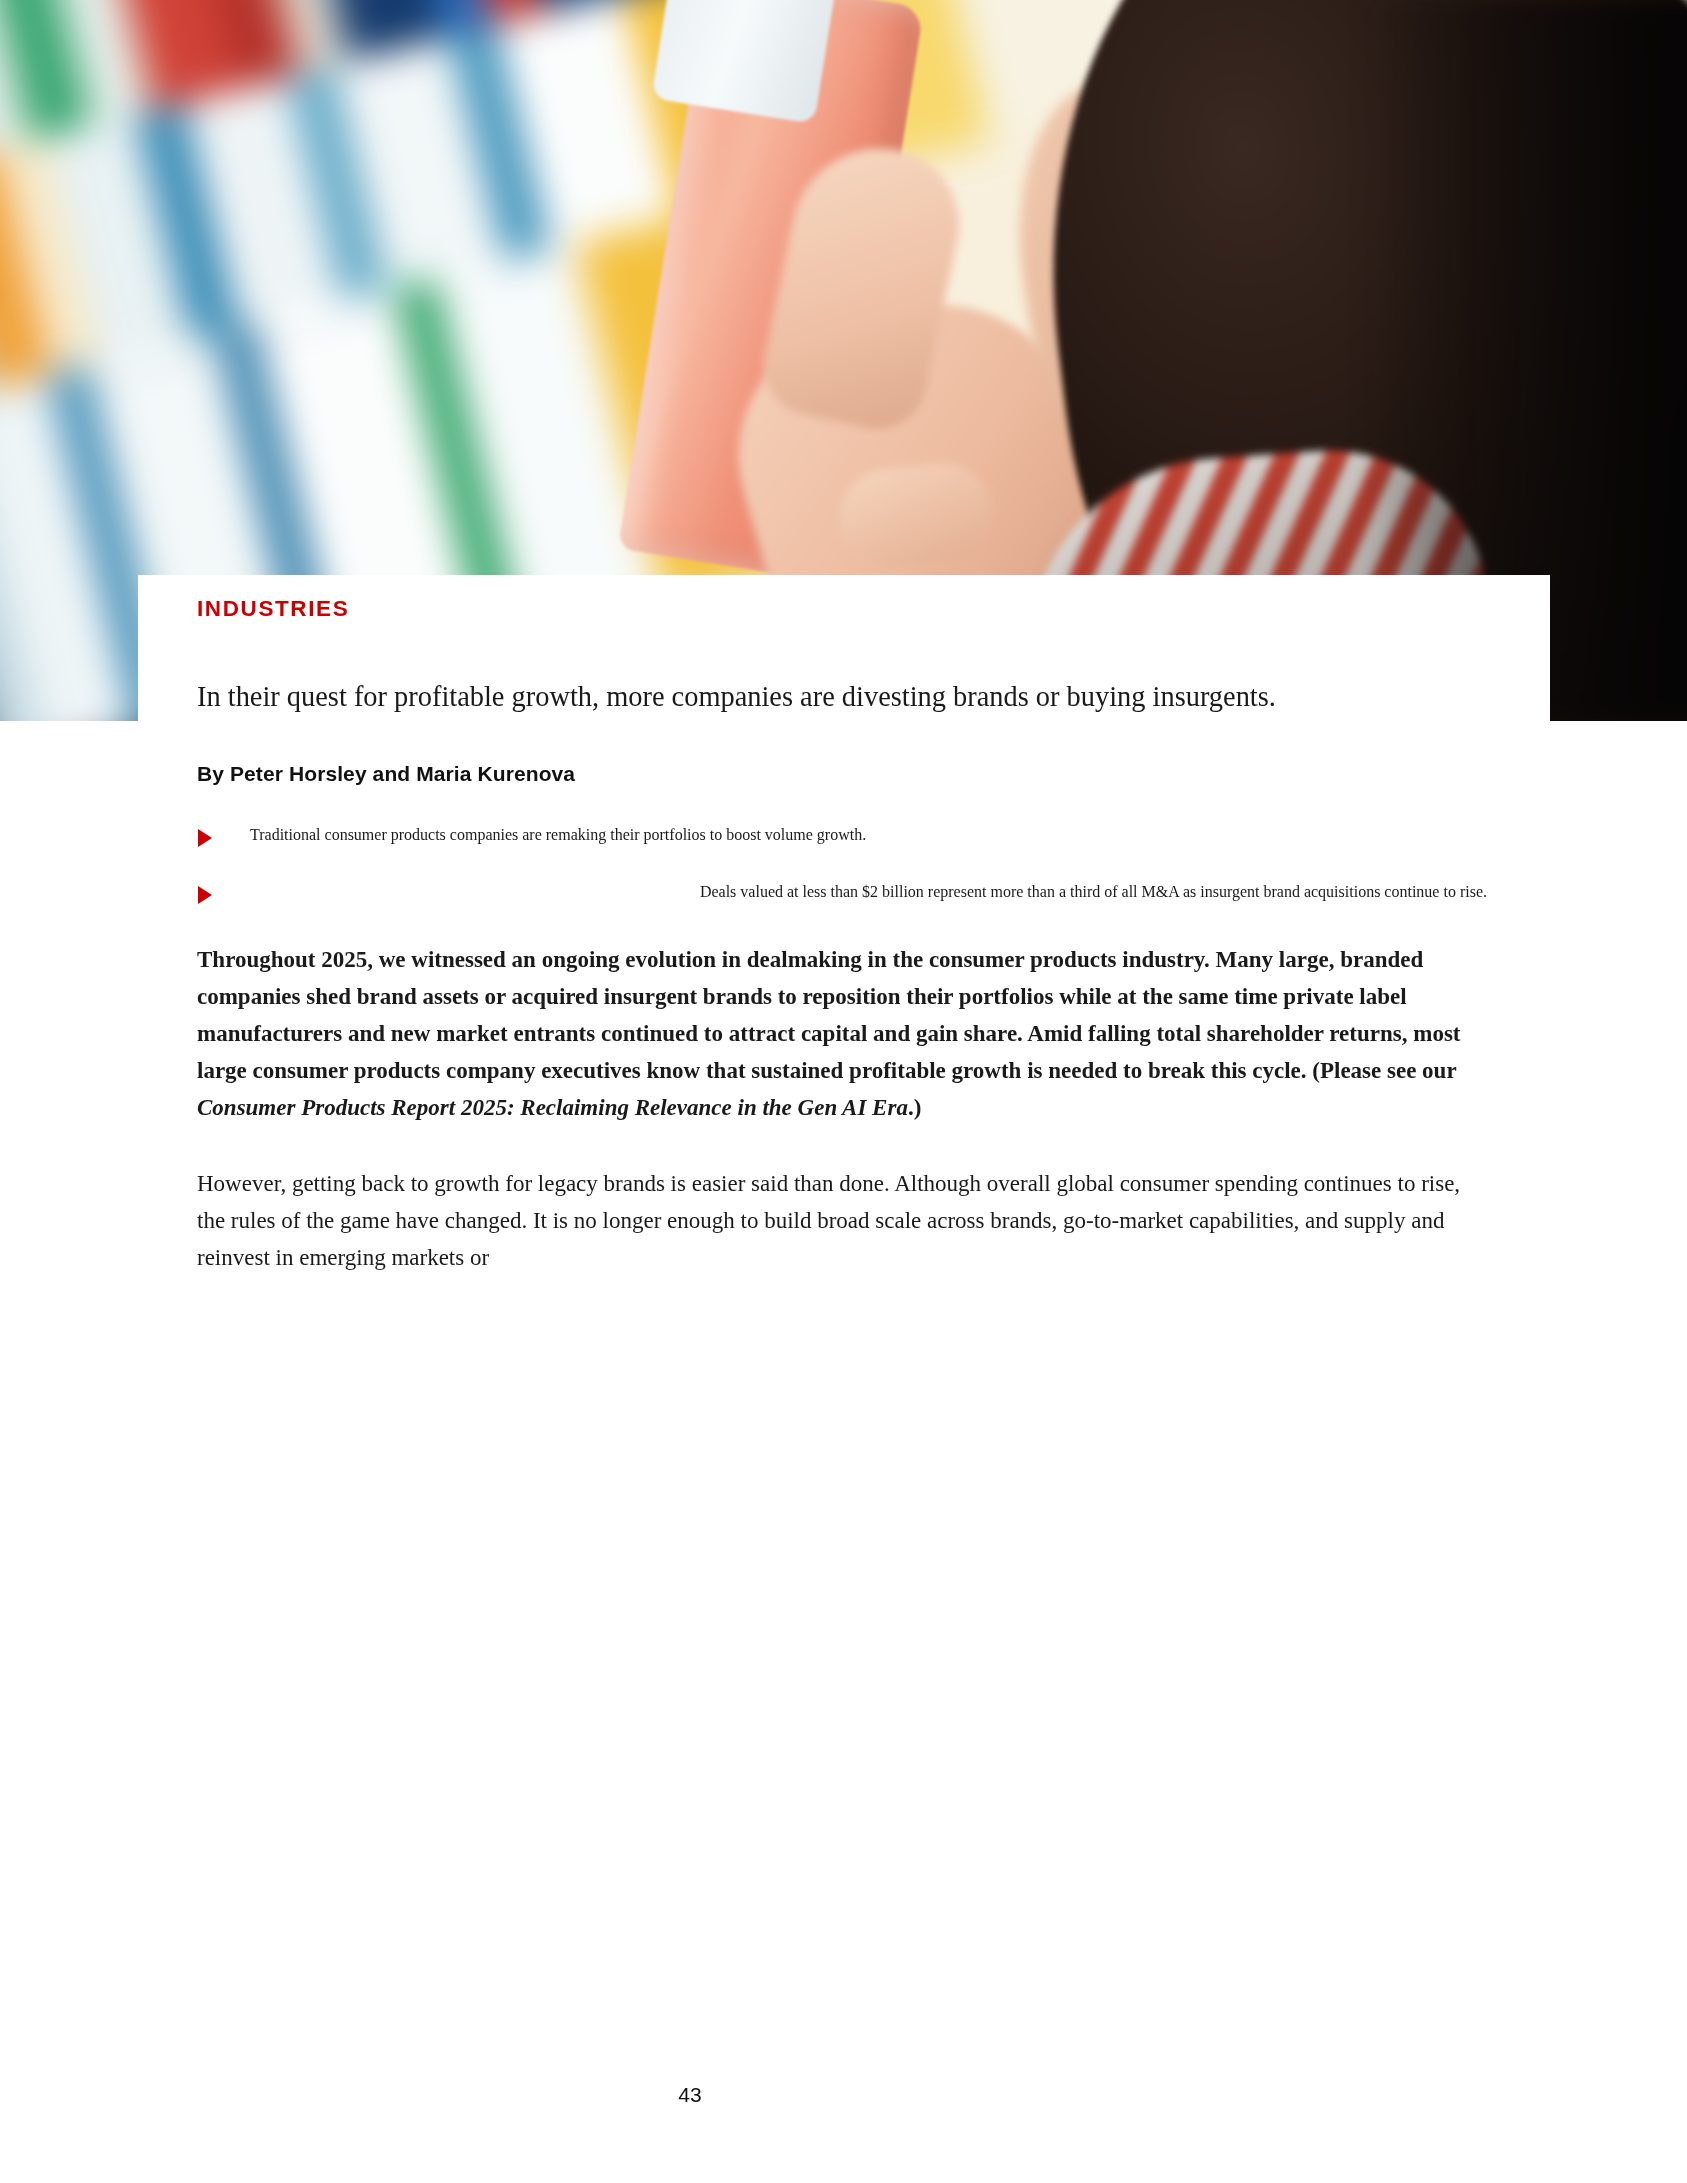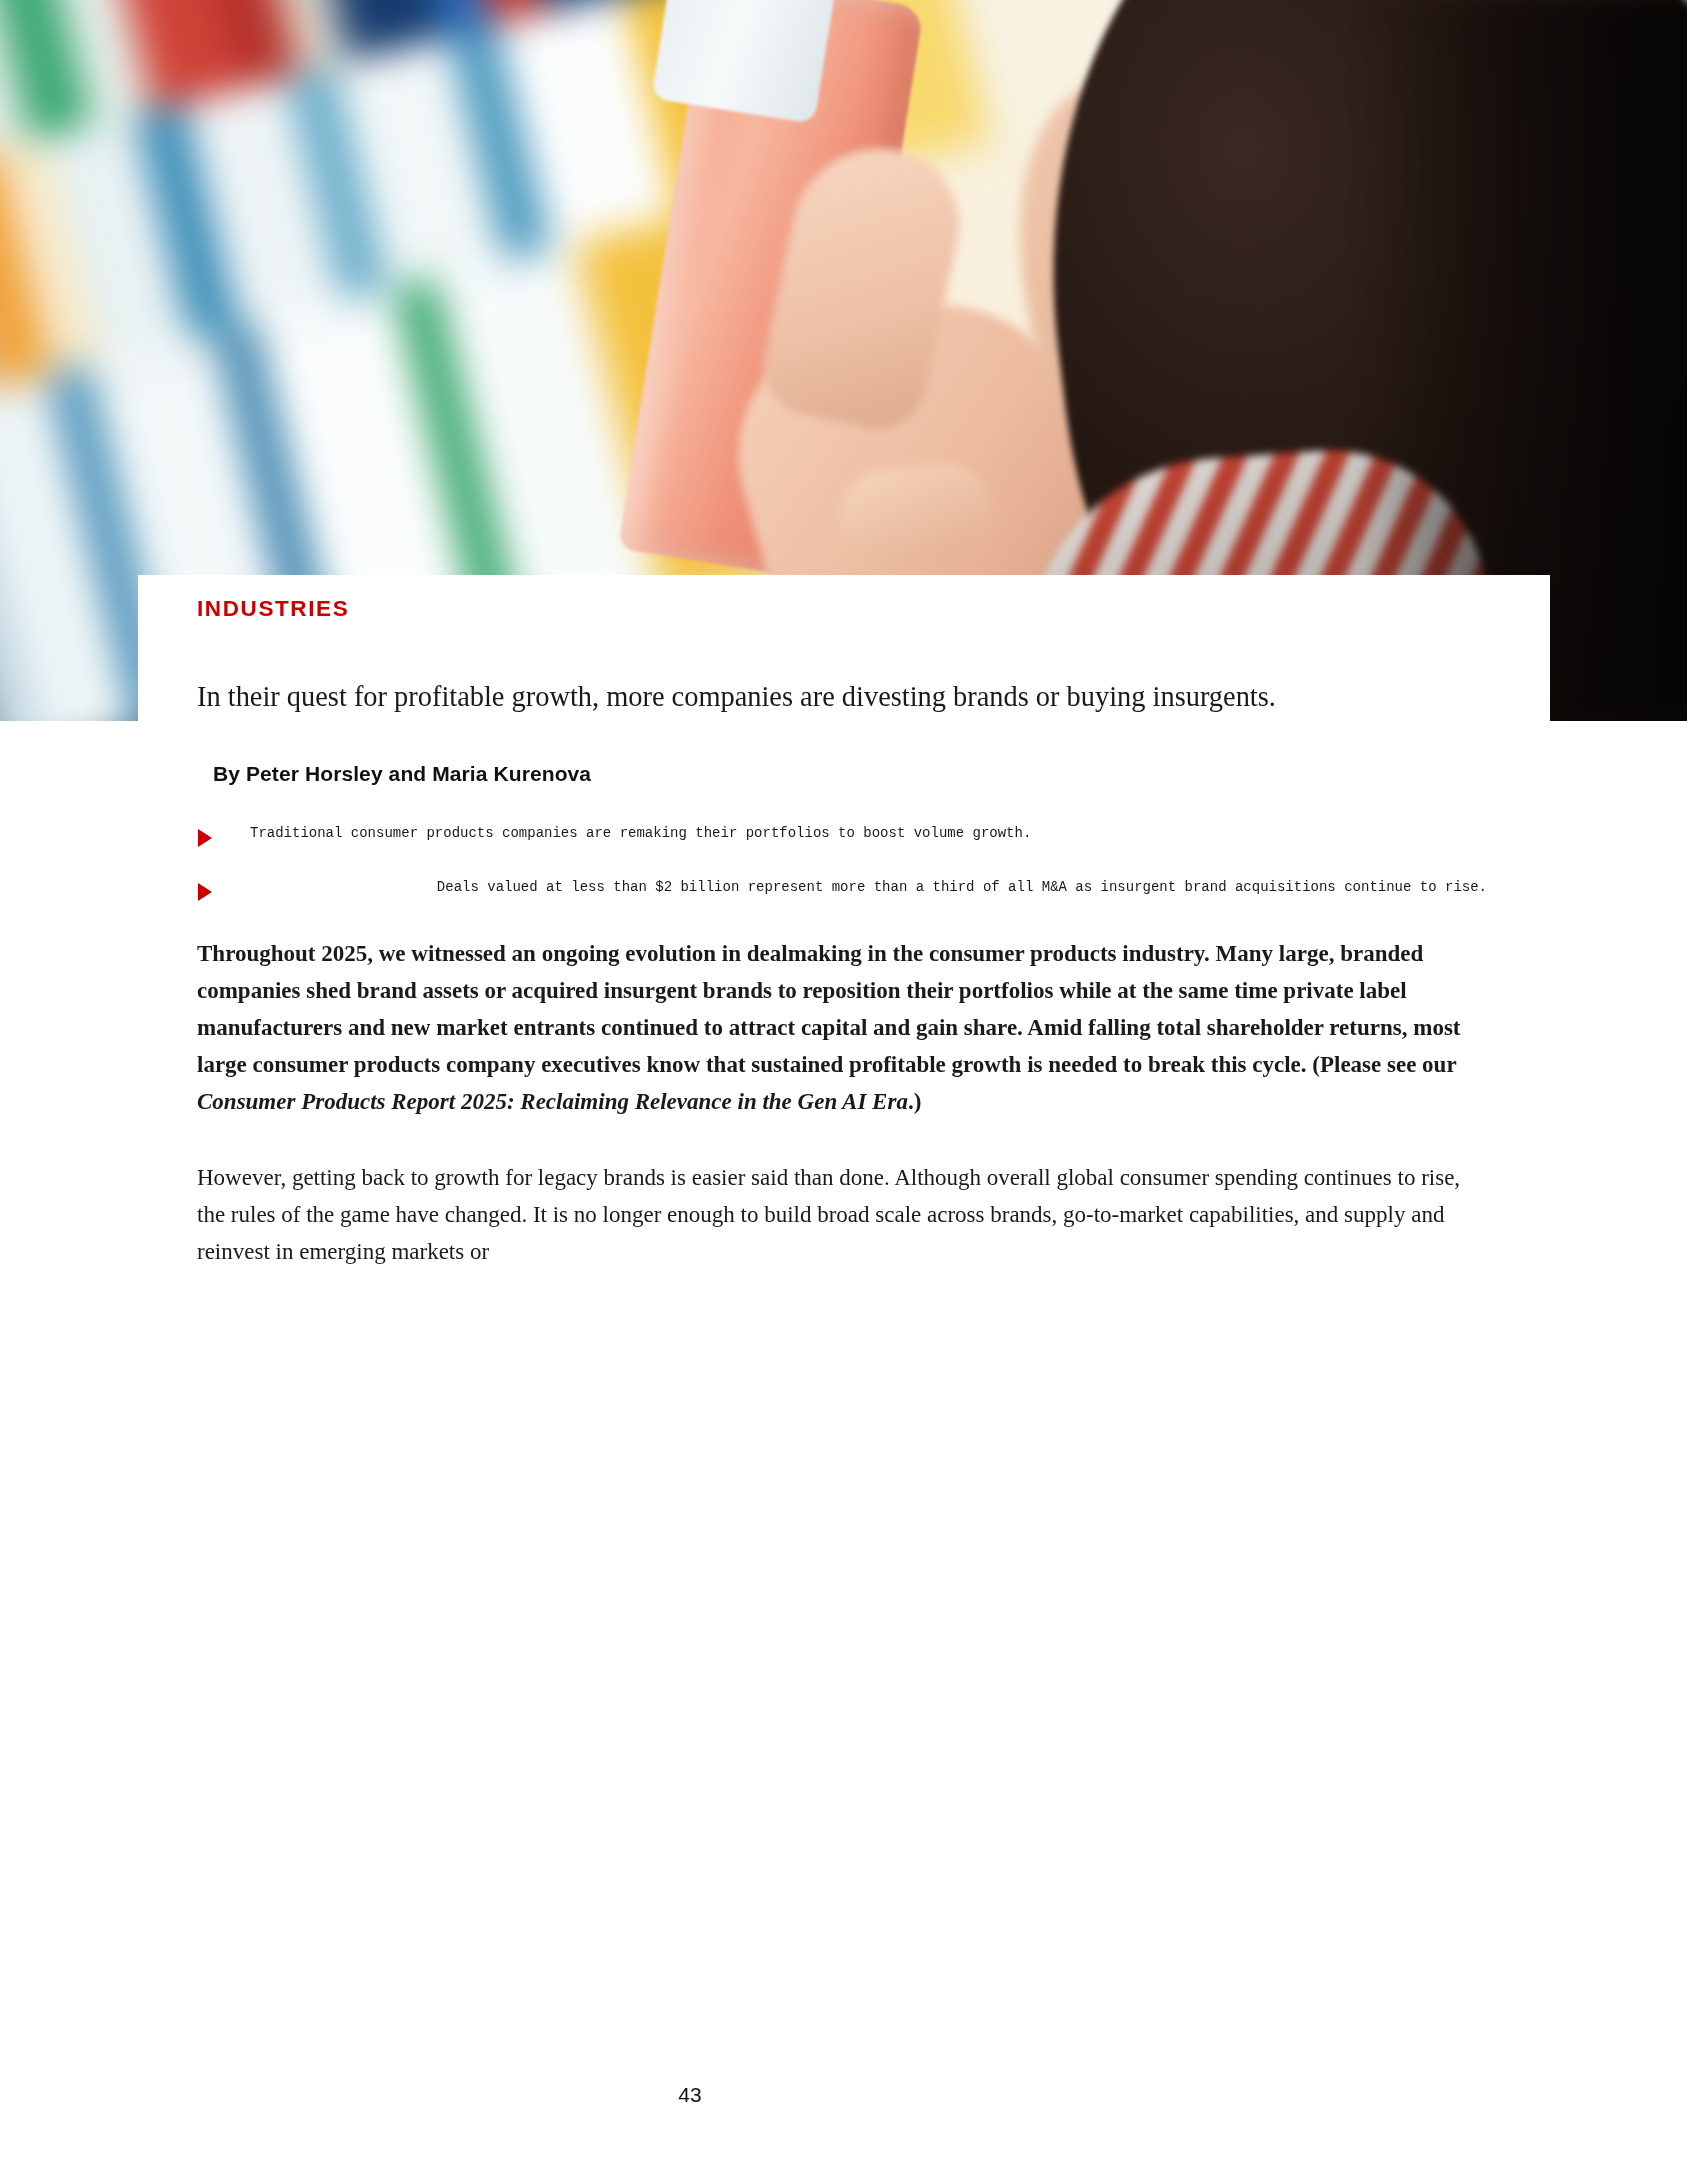--- a/index.html
+++ b/index.html
@@ -272,43 +272,43 @@
     line-height: 1.42;
     color: #1a1a1a;
     margin: 56px 0 2px 0;
     max-width: 1111px;
   }
   .byline {
     font-family: "Liberation Sans", sans-serif;
     font-size: 21px;
     font-weight: 700;
     color: #111111;
-    margin: 45px 0 0 16px;
+    margin: 45px 0 0 0;
     letter-spacing: 0.1px;
   }
   .section-title {
     font-family: "Liberation Sans", sans-serif;
     font-size: 26.5px;
     font-weight: 700;
     color: #111111;
     margin: 41px 0 0 0;
     letter-spacing: -0.1px;
   }
 
   ul.glance {
     list-style: none;
     margin: 37px 0 0 0;
     padding: 0;
   }
   ul.glance li {
     position: relative;
     padding-left: 53px;
     margin-bottom: 33px;
-    font-family: Liberation Mono, monospace;
-    font-size: 14px;
+    font-family: Liberation Serif, serif;
+    font-size: 16px;
     line-height: 1.52;
     color: #1a1a1a;
     max-width: 1237px;
   }
   ul.glance li:last-child { margin-bottom: 0; text-align: right; }
   .arrow {
     position: absolute;
     left: 1.3px;
     top: 6px;
     width: 0; height: 0;

